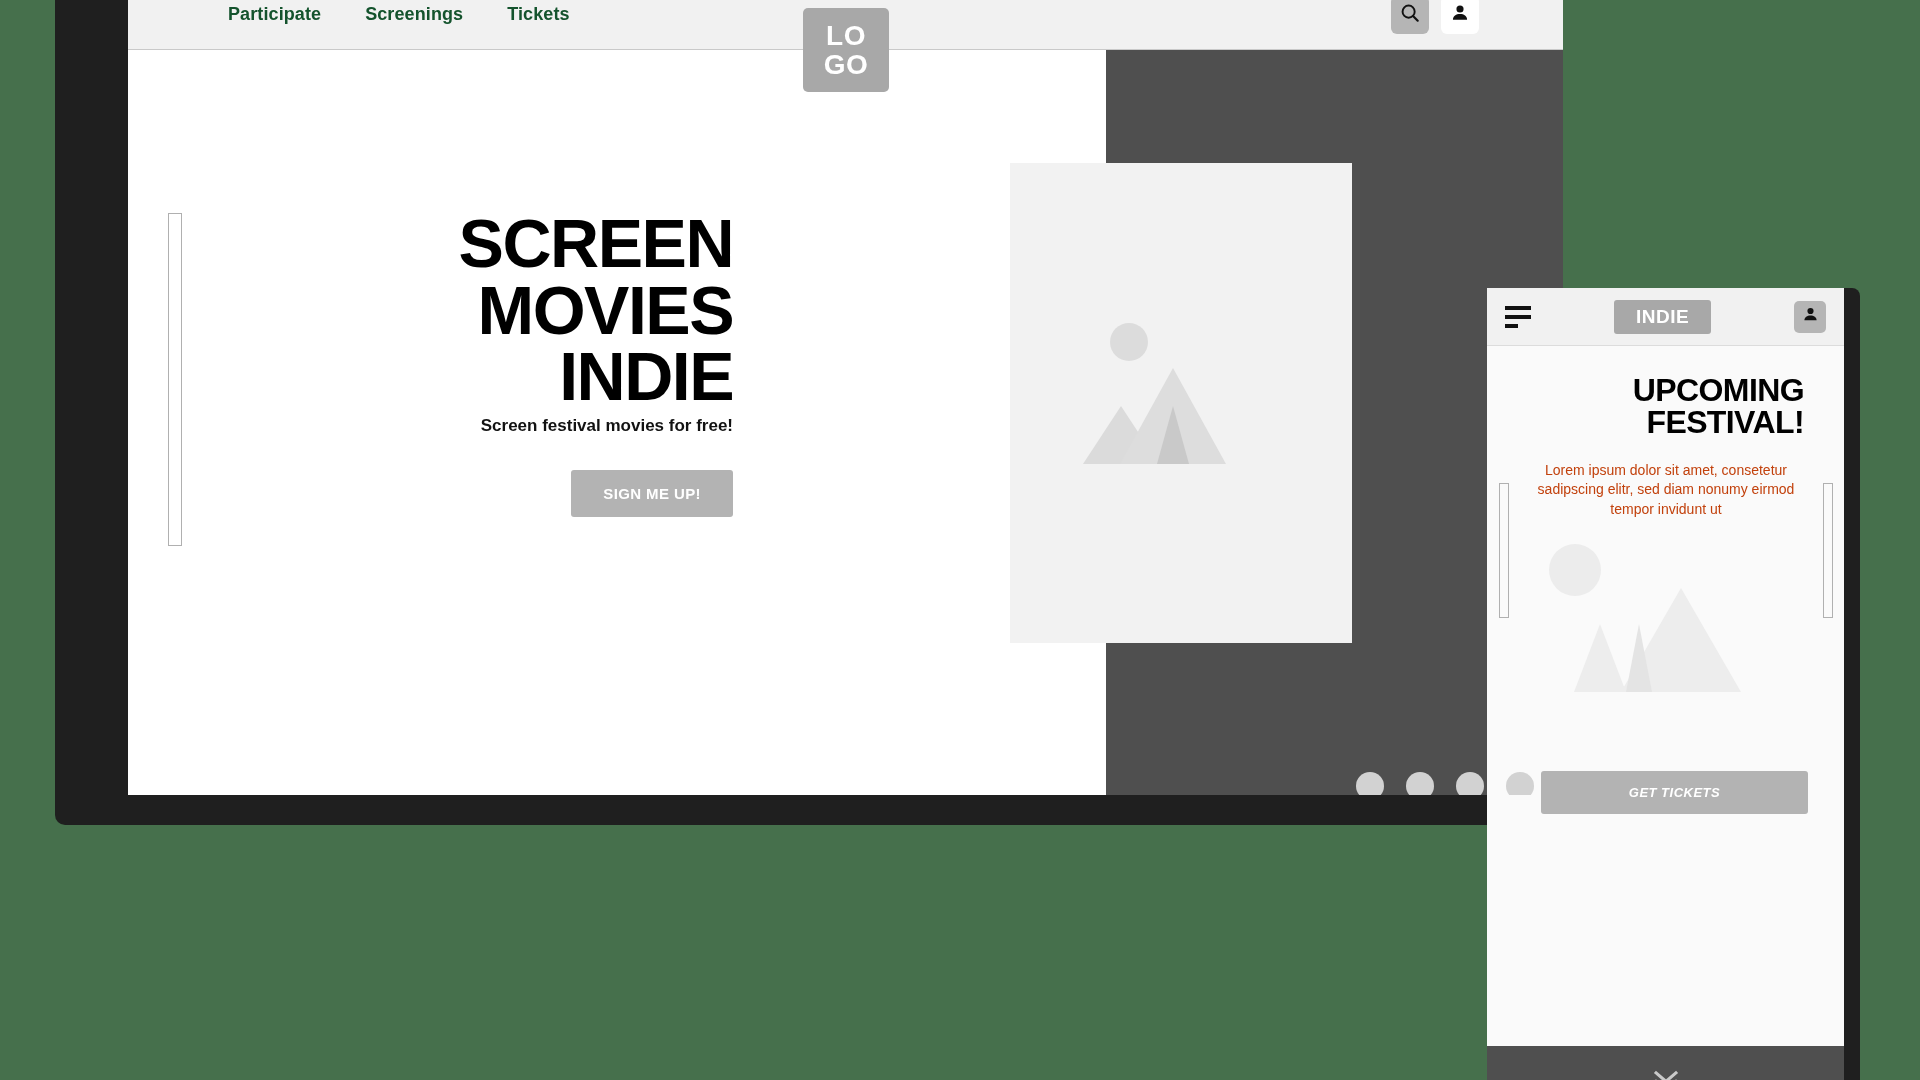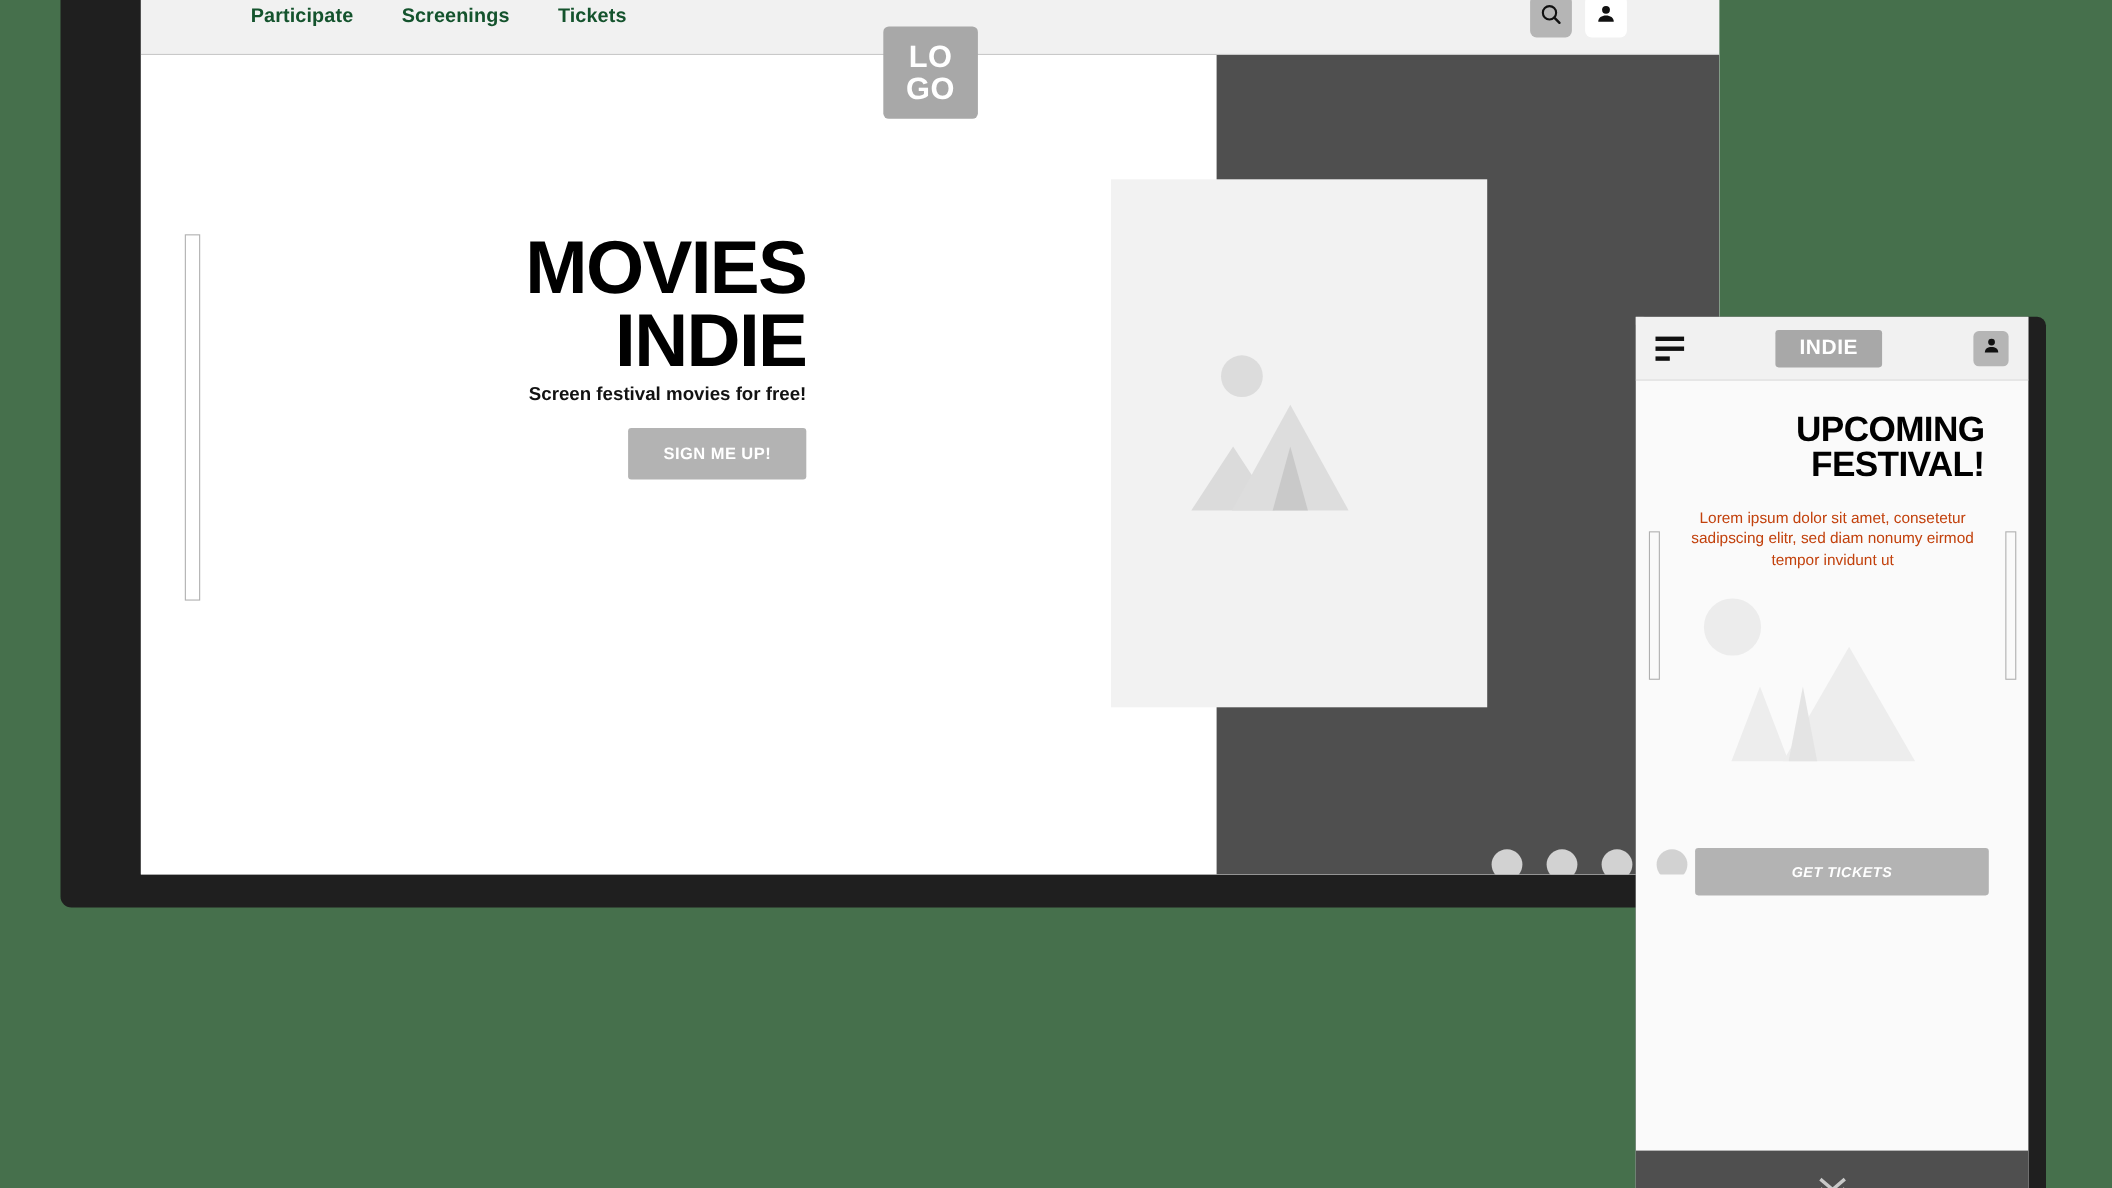--- a/index.html
+++ b/index.html
@@ -84,21 +84,20 @@
     color: #ffffff;
     font-size: 28px;
     font-weight: bold;
     line-height: 1.05;
     display: flex;
     flex-direction: column;
     align-items: center;
     justify-content: center;
     letter-spacing: 0.5px;
     z-index: 6;
-    margin-top: 16px;
   }
 
   .nav-actions {
     position: absolute;
     right: 84px;
     top: 16px;
     display: flex;
     gap: 12px;
     align-items: center;
   }
@@ -152,21 +151,21 @@
   }
 
   #hero-sub {
     margin-top: 6px;
     font-size: 17px;
     font-weight: bold;
     color: #121212;
   }
 
   #hero-cta {
-    margin-top: 20px;
+    margin-top: 34px;
     display: inline-block;
     background: #b3b3b3;
     color: #ffffff;
     font-size: 15px;
     font-weight: bold;
     letter-spacing: 0.4px;
     padding: 15px 32px;
     border: none;
     border-radius: 3px;
     cursor: pointer;
@@ -394,20 +393,21 @@
 
       <div id="hero">
 
         <div id="hero-dark-panel"></div>
 
         <div class="vbar light" style="left:40px; top:163px; height:333px;"></div>
 
         <div class="vbar dark" style="left:1152px; top:163px; height:333px;"></div>
 
         <div id="hero-copy">
+          <span class="hero-line">SCREEN</span>
           <span class="hero-line">MOVIES</span>
           <span class="hero-line">INDIE</span>
           <div id="hero-sub">Screen festival movies for free!</div>
           <button id="hero-cta">SIGN ME UP!</button>
         </div>
 
         <div id="hero-image-card">
           <span>
             <span class="ph-circle" style="left:100px; top:160px; width:38px; height:38px;"></span>
             <span class="tri" style="left:73px; top:243px; border-width:0 38px 58px 38px; border-bottom-color:#dbdbdb;"></span>

